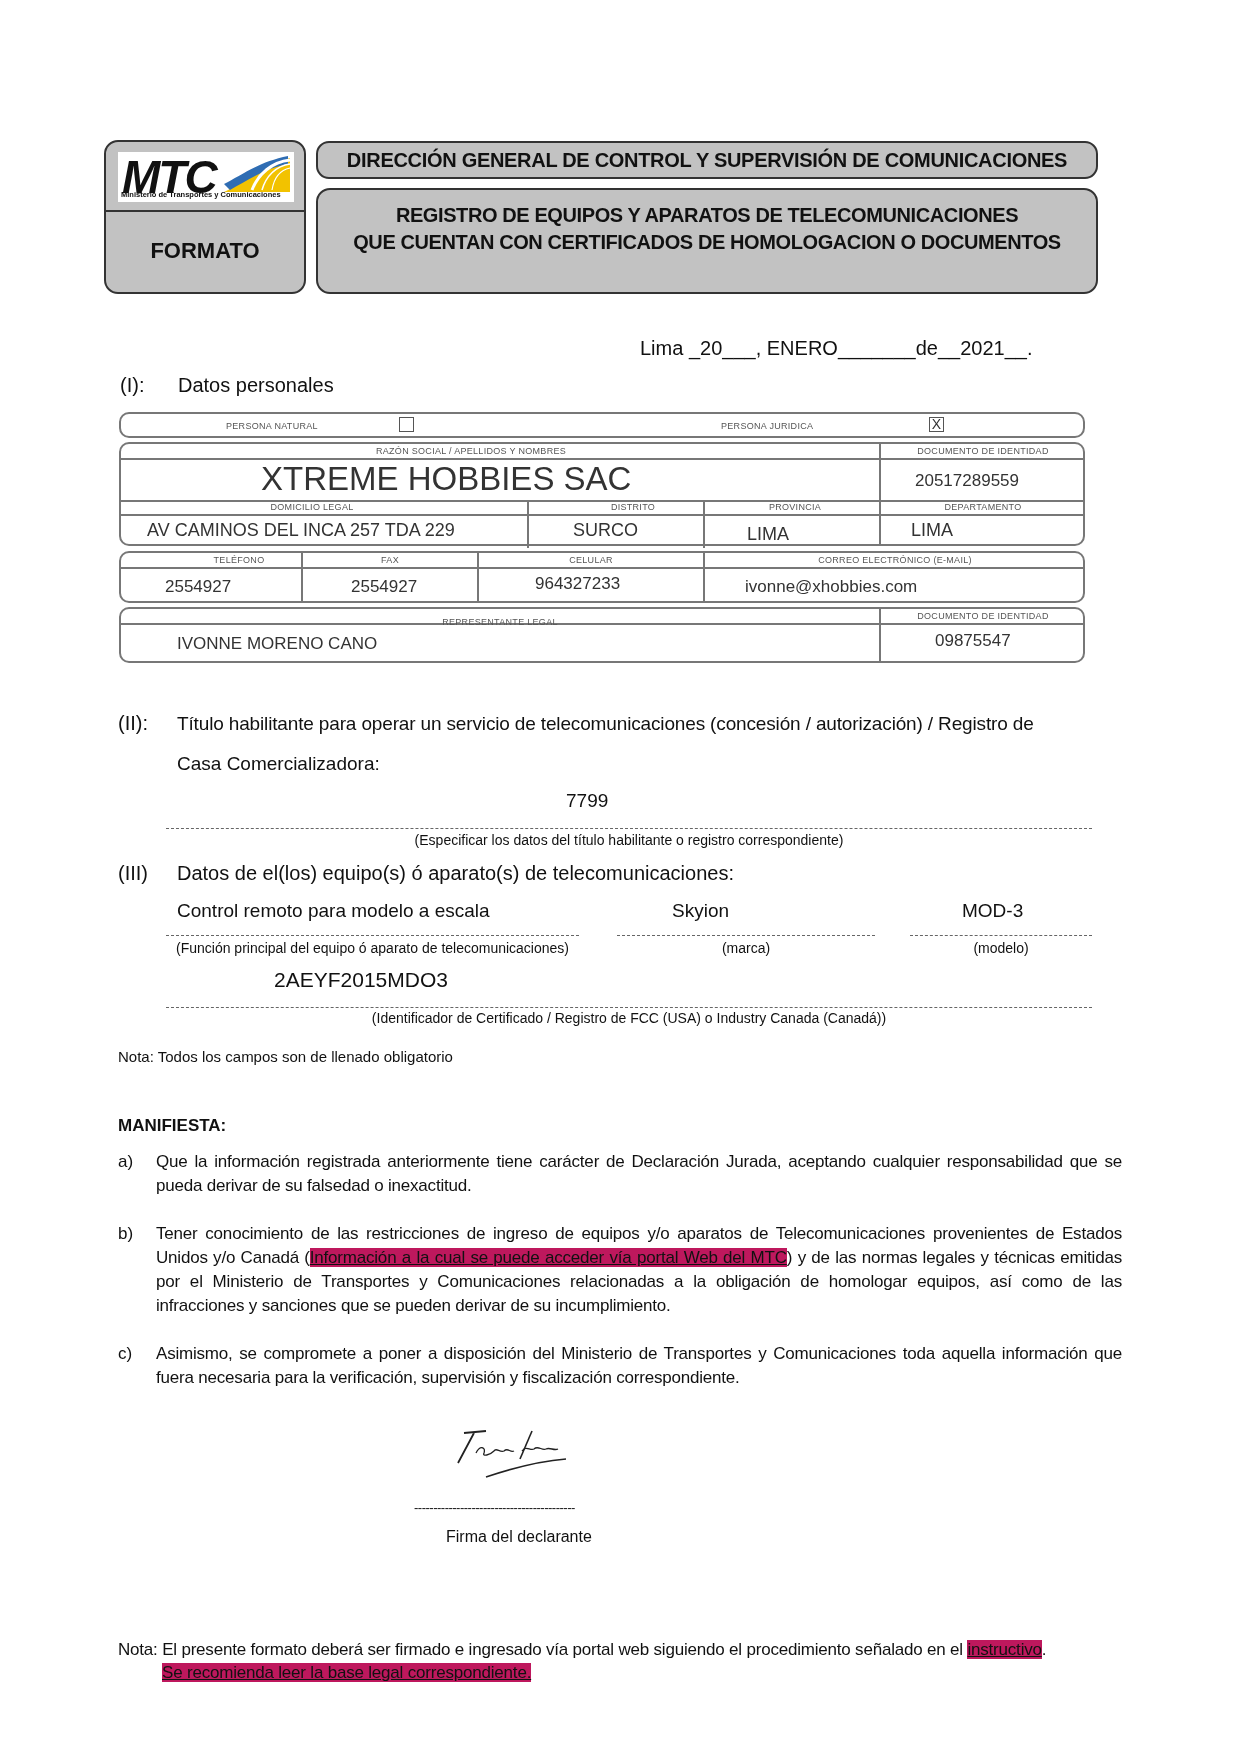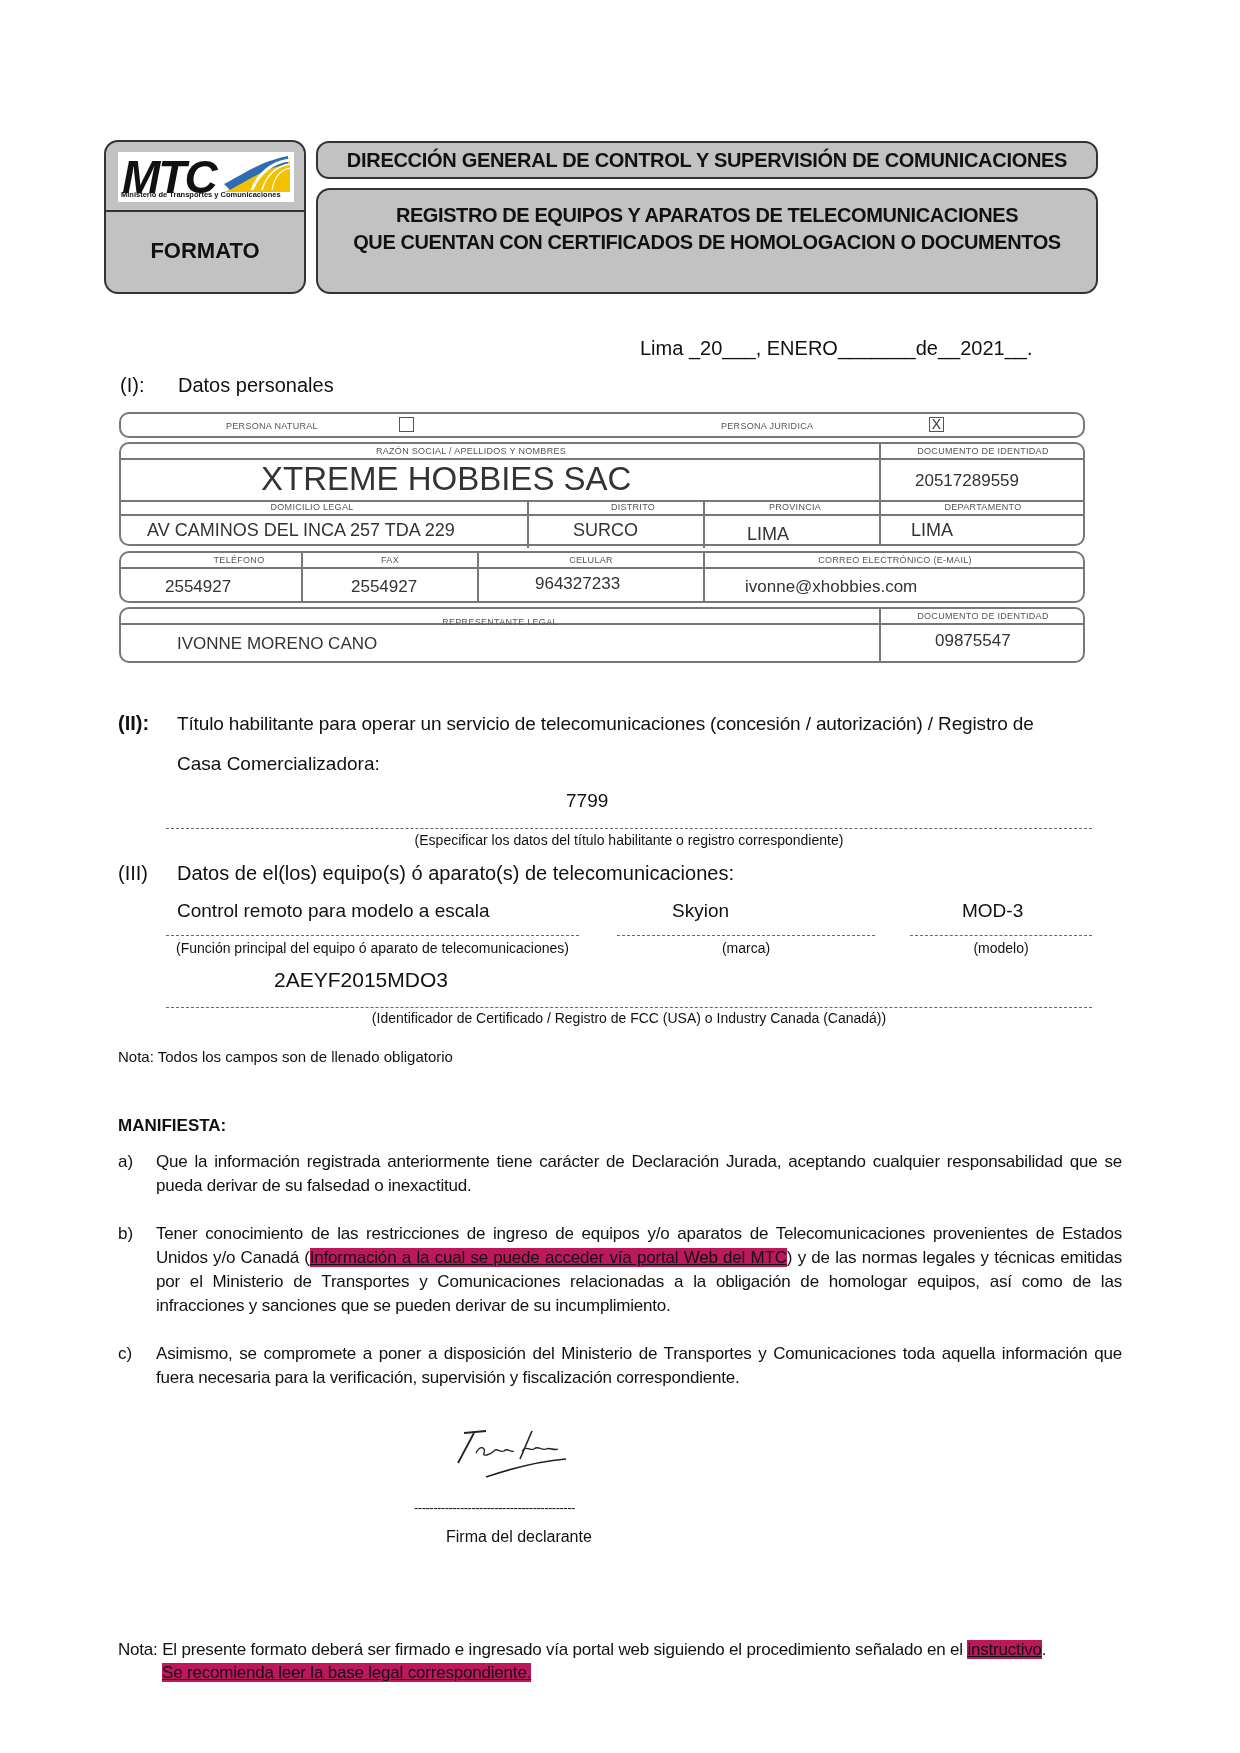--- a/index.html
+++ b/index.html
@@ -119,21 +119,21 @@
 
 <div class="abs frm" style="left:119px; top:607px; width:966px; height:56px;">
   <div class="hline" style="left:0; top:14px; width:100%;"></div>
   <div class="vline" style="left:758px; top:0; height:100%;"></div>
   <span class="frm-label" style="left:0; top:8px; width:758px;">REPRESENTANTE LEGAL</span>
   <span class="frm-label" style="left:760px; top:2px; width:204px;">DOCUMENTO DE IDENTIDAD</span>
   <span class="frm-val" style="left:56px; top:25px; font-size:17px;">IVONNE MORENO CANO</span>
   <span class="frm-val" style="left:814px; top:22px; font-size:17px;">09875547</span>
 </div>
 
-<div class="abs sec-label" style="left:118px; top:712px;font-weight:bold;">(II):</div>
+<div class="abs sec-label" style="left:118px; top:712px;">(II):</div>
 <div class="abs body-text" style="left:177px; top:712px; width:905px; font-size:19px; white-space:nowrap; letter-spacing:-0.15px;">Título habilitante para operar un servicio de telecomunicaciones (concesión / autorización) / Registro de</div>
 <div class="abs body-text" style="left:177px; top:752px; font-size:19px;">Casa Comercializadora:</div>
 <div class="abs" style="left:566px; top:790px; font-size:19px;">7799</div>
 <div class="dash" style="left:166px; top:828px; width:926px;"></div>
 <div class="caption" style="left:166px; top:832px; width:926px;">(Especificar los datos del título habilitante o registro correspondiente)</div>
 
 <div class="abs sec-label" style="left:118px; top:862px;">(III)</div>
 <div class="abs sec-label" style="left:177px; top:862px;">Datos de el(los) equipo(s) ó aparato(s) de telecomunicaciones:</div>
 
 <div class="abs" style="left:177px; top:900px; font-size:19px;">Control remoto para modelo a escala</div>

